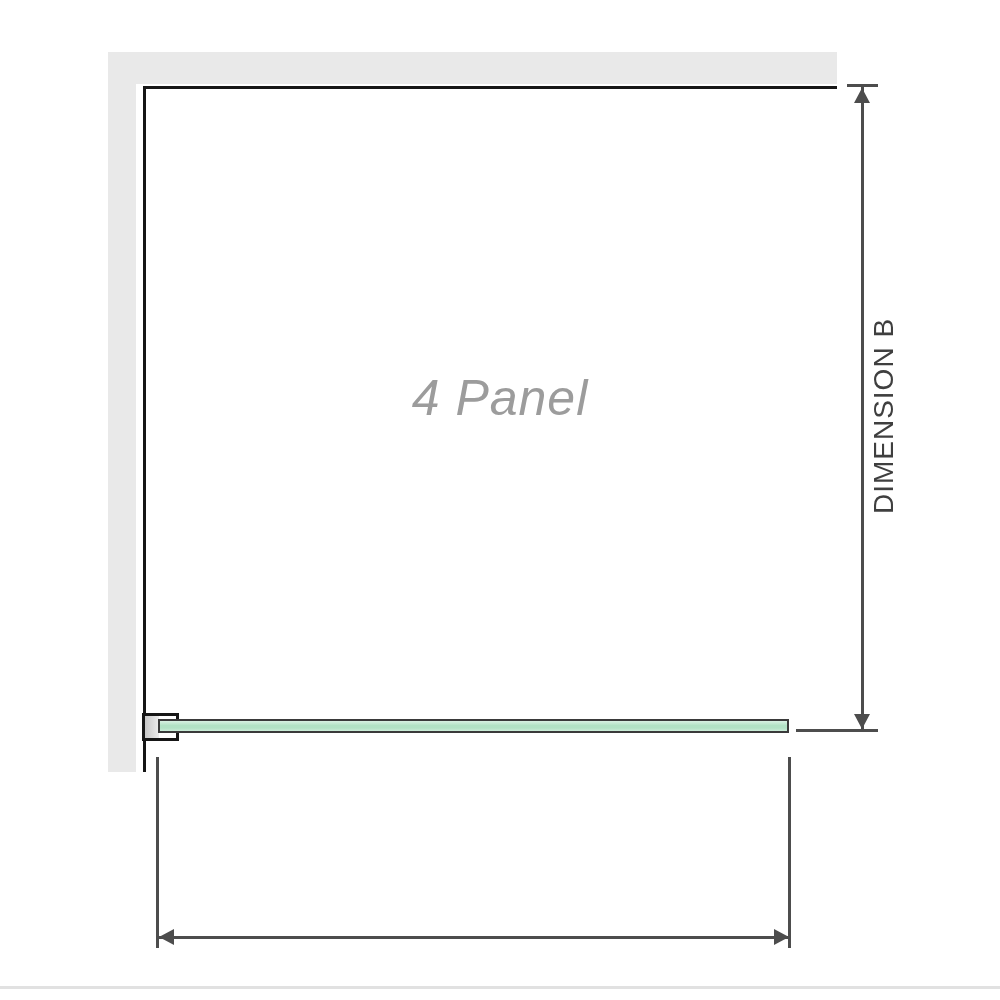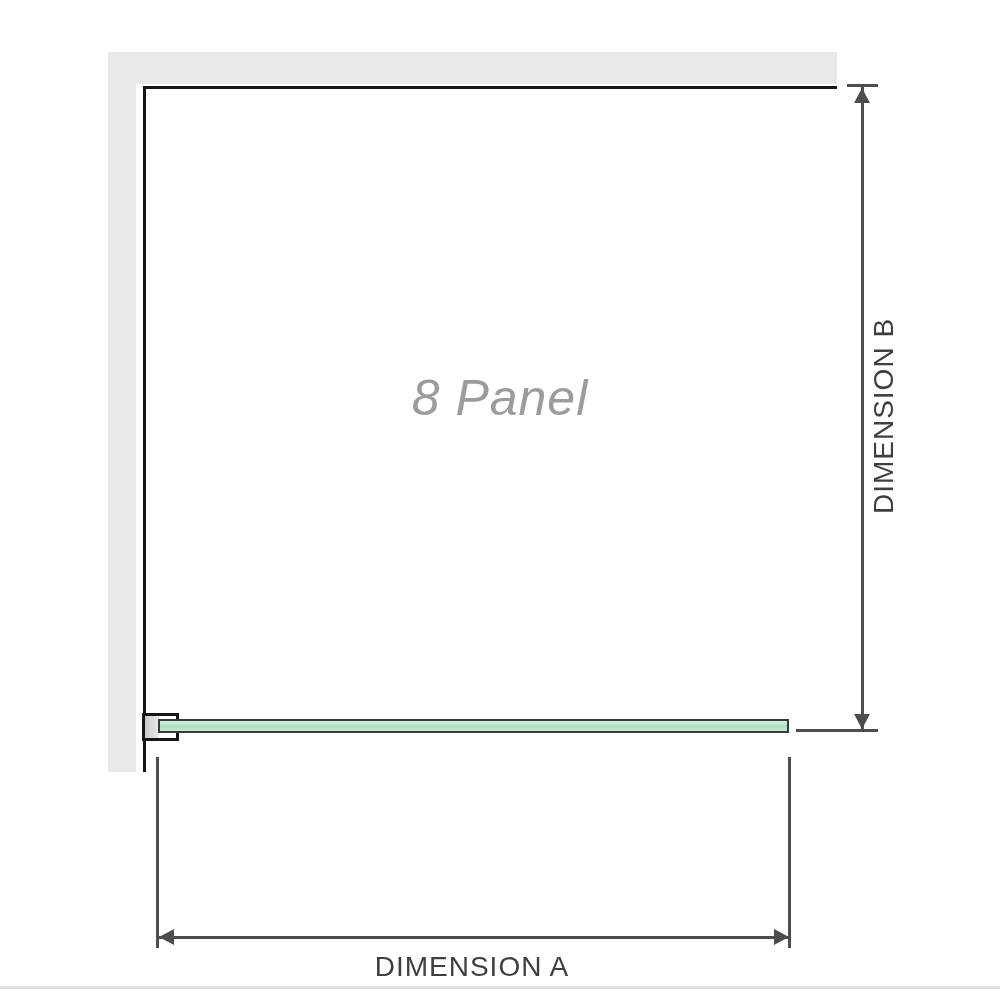--- a/index.html
+++ b/index.html
@@ -111,36 +111,35 @@
 <body>
 
 <div class="stage">
 
   <div class="abs wall wall-left"></div>
   <div class="abs wall wall-top"></div>
 
   <div class="abs outline-top"></div>
   <div class="abs outline-left"></div>
 
-  <div class="abs panel-label">8 Panel</div>
+  <div class="abs panel-label">4 Panel</div>
 
   <div class="abs clamp">
     <div class="clamp-pad"></div>
   </div>
   <div class="abs glass"></div>
 
   <div class="abs dim dimb-line"></div>
   <div class="abs dim dimb-tick-top"></div>
   <div class="abs dim dimb-tick-bot"></div>
   <div class="abs arrow arrow-up"></div>
   <div class="abs arrow arrow-down"></div>
   <div class="abs dim-label dimb-label">DIMENSION B</div>
 
   <div class="abs dim dima-ext-left"></div>
   <div class="abs dim dima-ext-right"></div>
   <div class="abs dim dima-line"></div>
   <div class="abs arrow arrow-left"></div>
   <div class="abs arrow arrow-right"></div>
-  <div class="abs dim-label dima-label">DIMENSION A</div>
 
   <div class="abs floor-line"></div>
 
 </div>
 
 </body></html>

